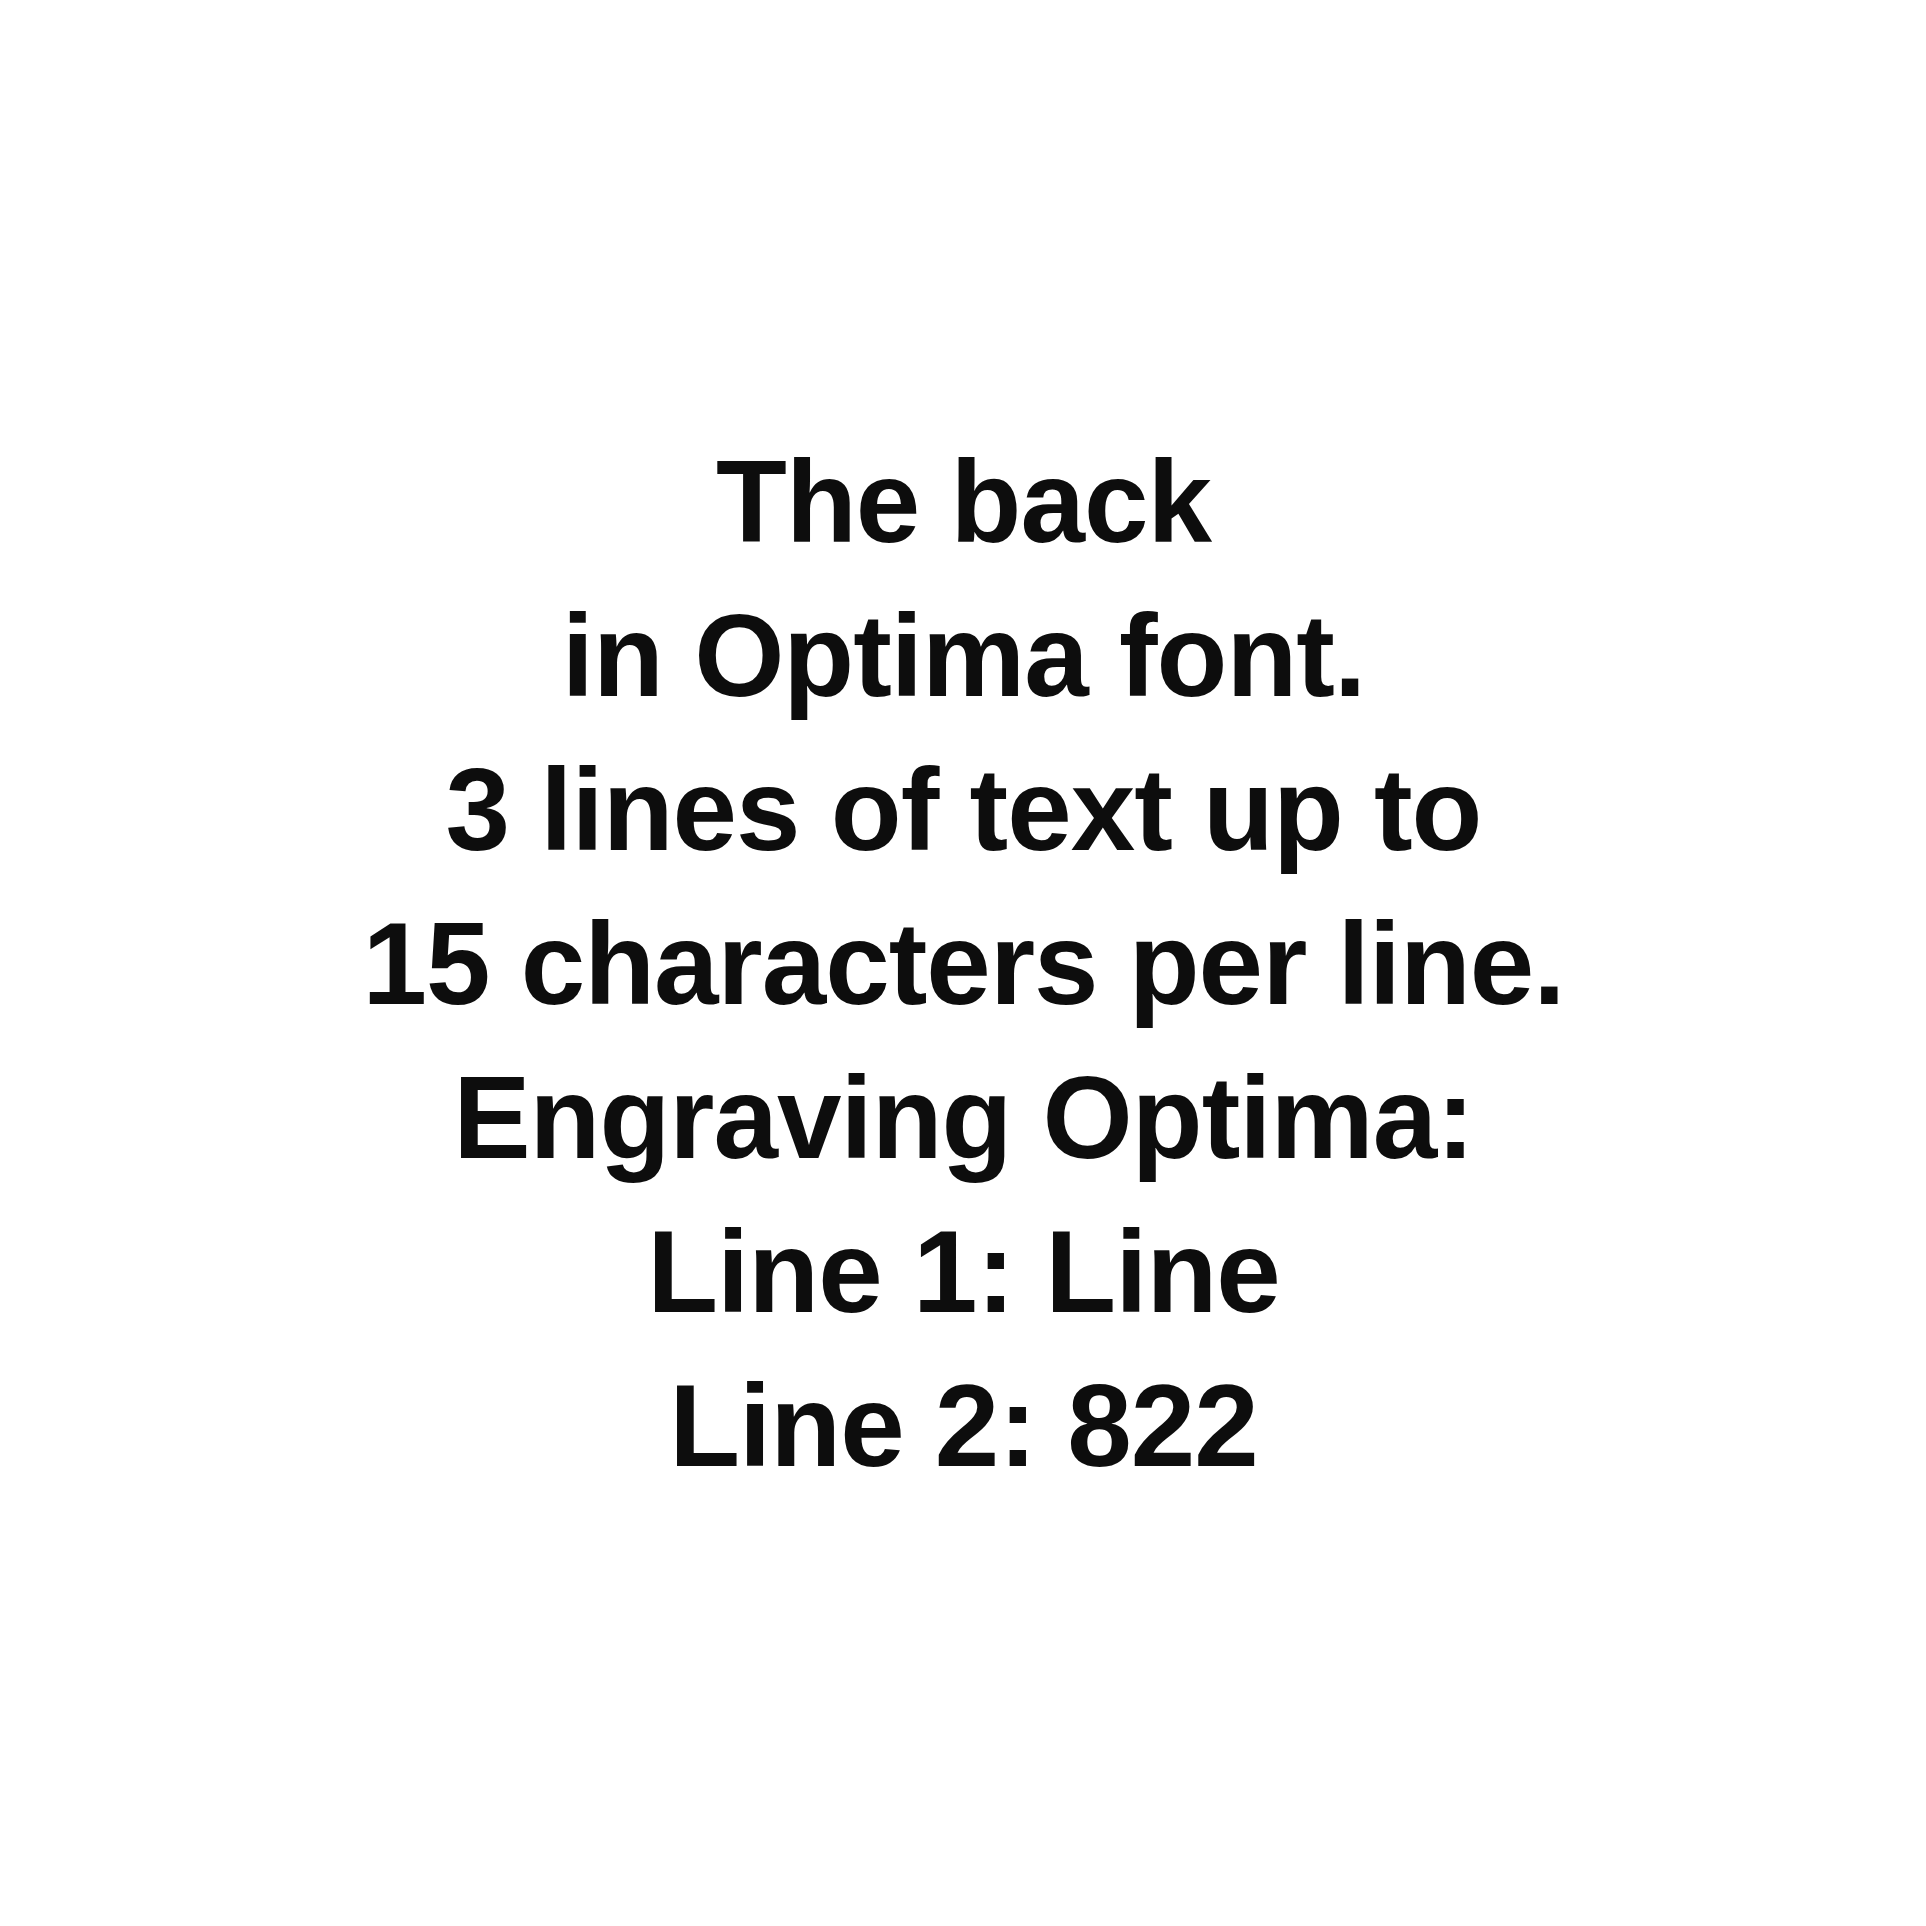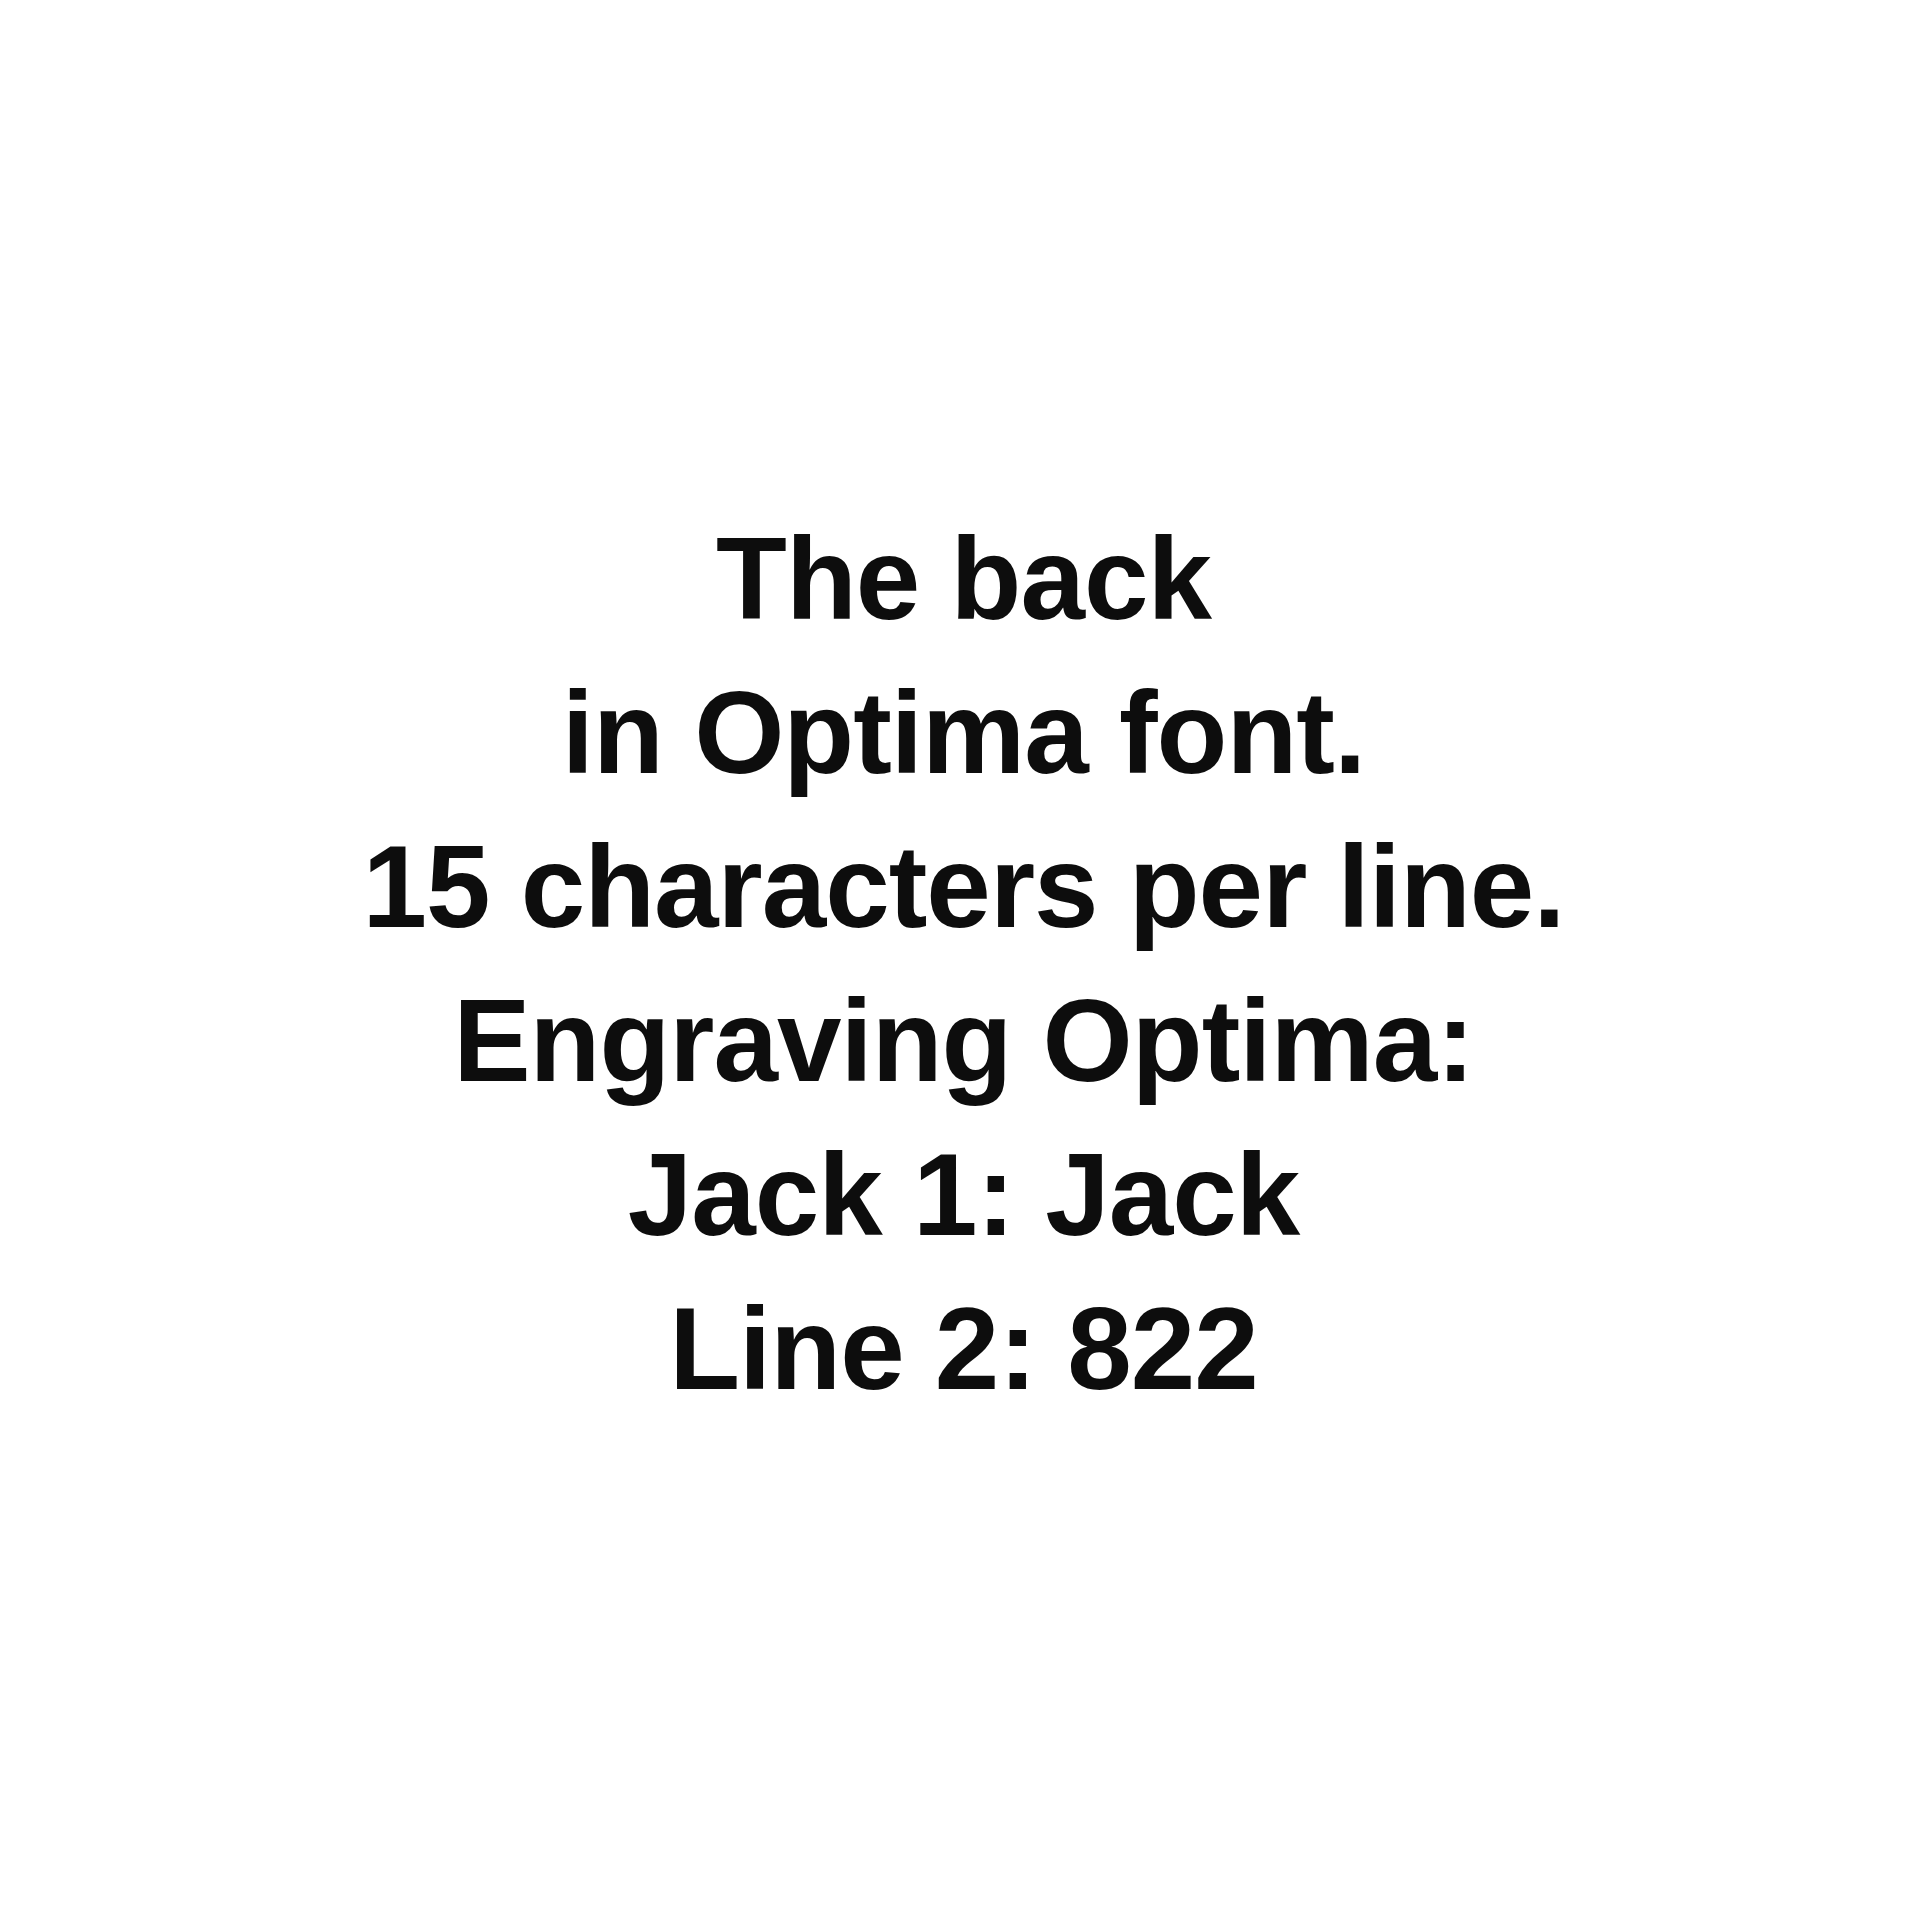--- a/index.html
+++ b/index.html
@@ -31,18 +31,19 @@
     white-space: pre;
     letter-spacing: -1px;
   }
 </style>
 </head>
 <body>
 
 <div class="notice">
   <div class="notice-line">The back</div>
   <div class="notice-line">in Optima font.</div>
+  <div class="notice-line">3 lines of text up to</div>
   <div class="notice-line">15 characters per line.</div>
   <div class="notice-line">Engraving Optima:</div>
-  <div class="notice-line">Jack 1: Jack</div>
+  <div class="notice-line">Line 1: Line</div>
   <div class="notice-line">Line 2: 822</div>
 </div>
 
 
 </body></html>

